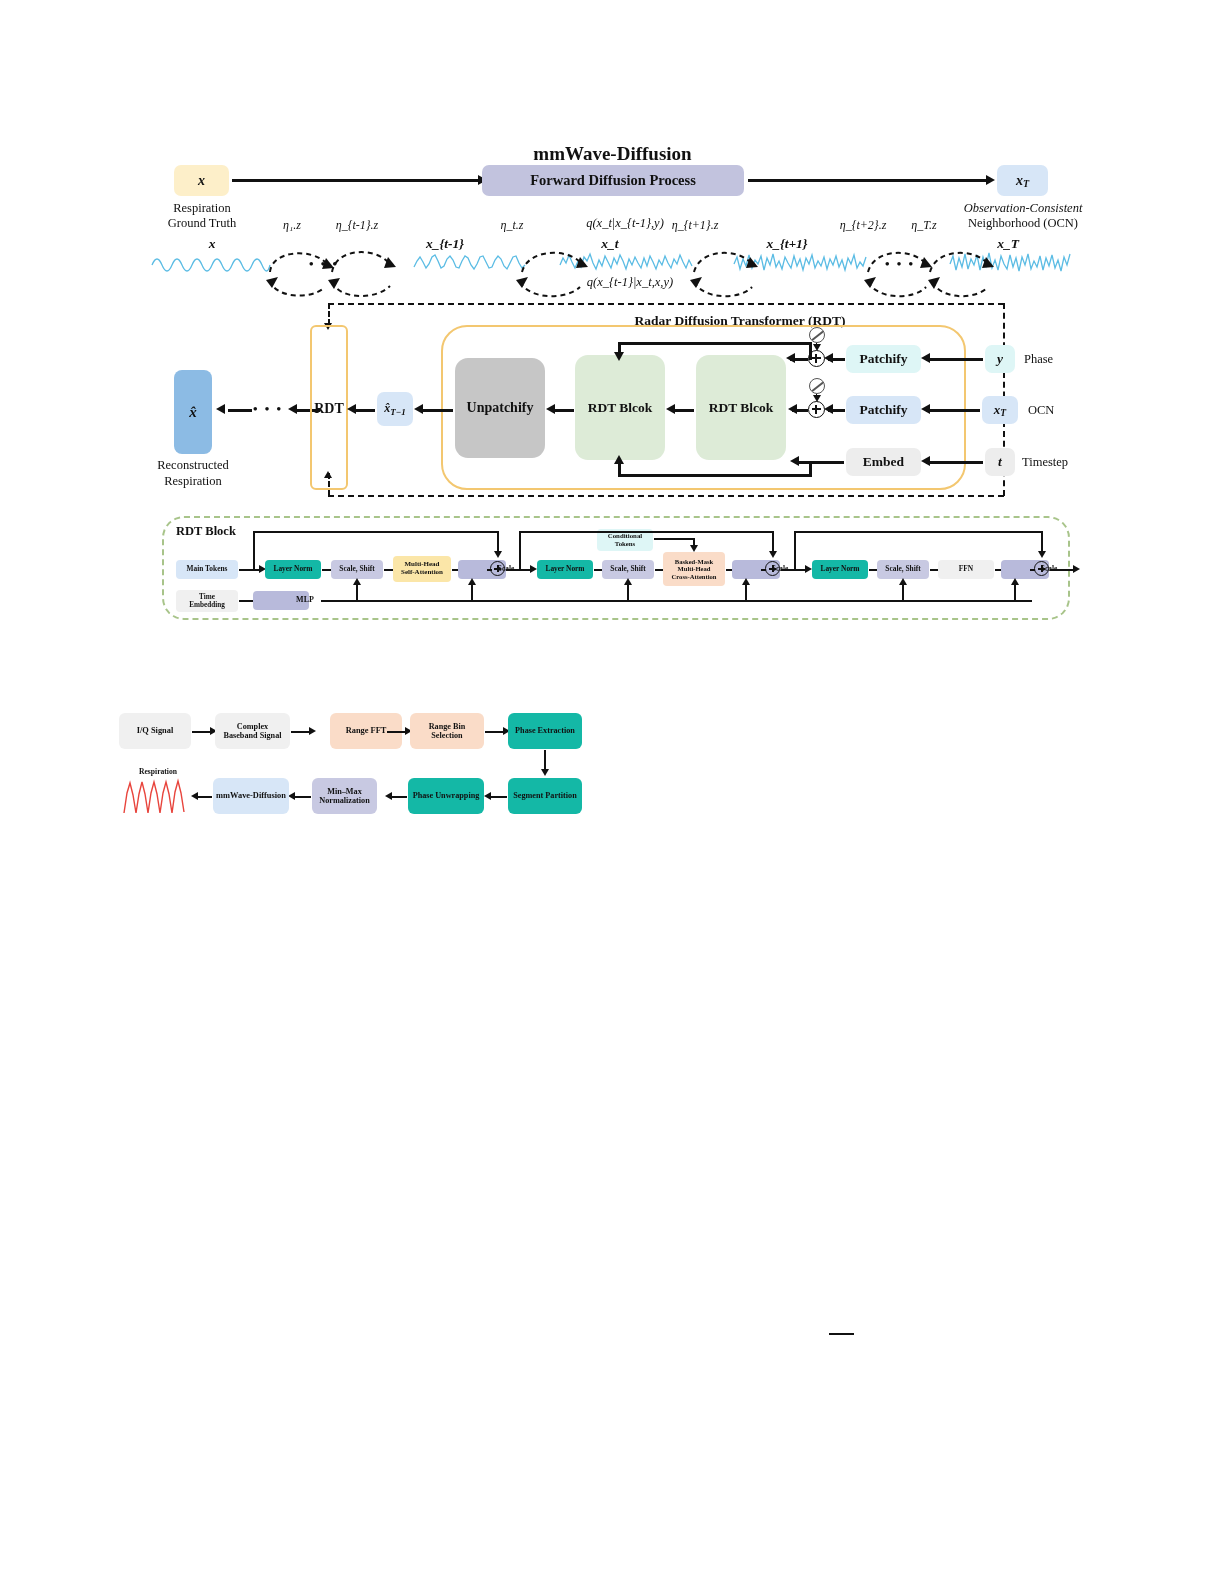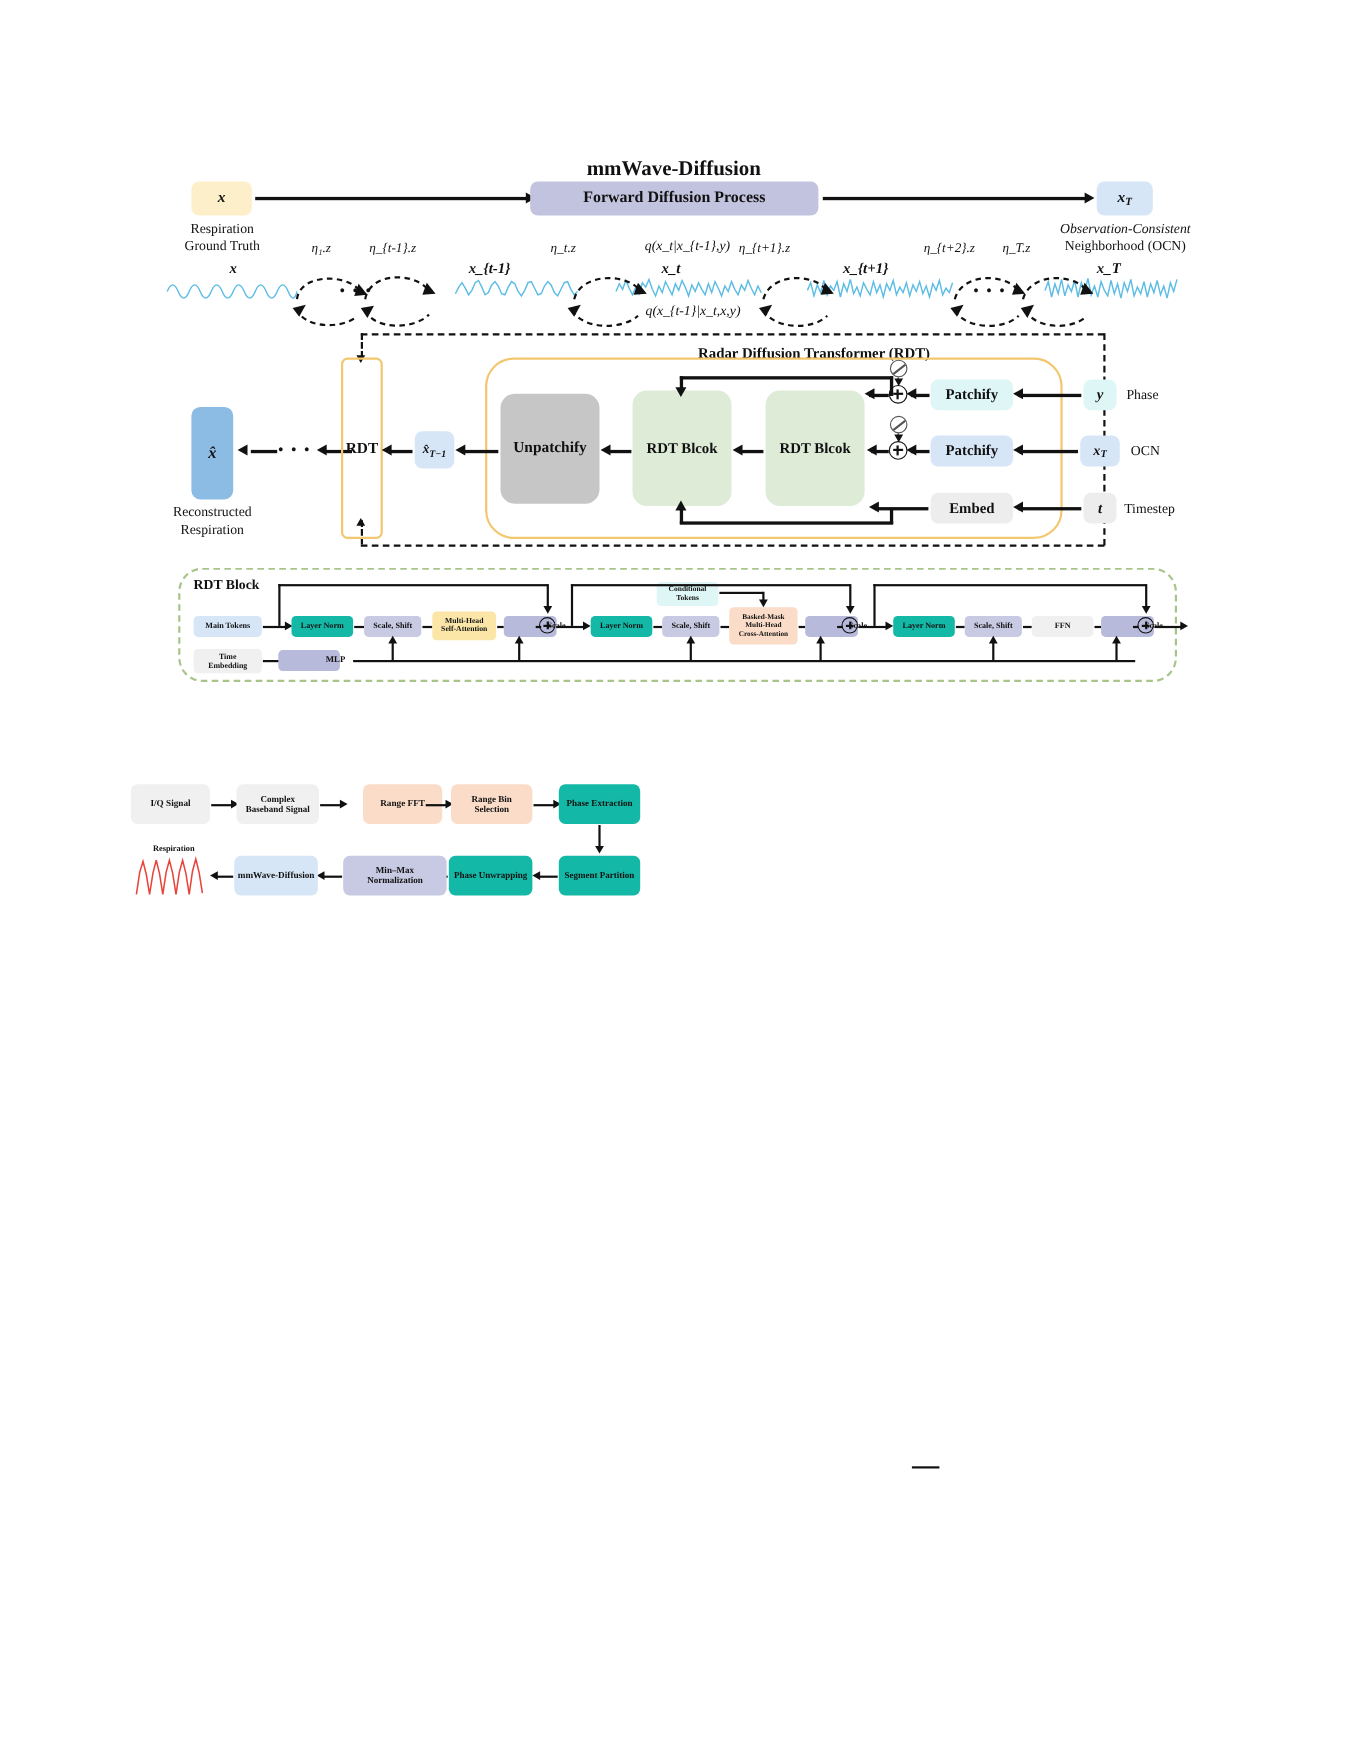--- a/index.html
+++ b/index.html
@@ -395,21 +395,21 @@
     <div class="arrD sm" style="left:540.5px;top:769px;"></div>
 
     <div class="box f-lgray2" style="left:508px;top:778px;width:74px;height:36px;font-size:8.2px;border-radius:6px;">Segment Partition</div>
     <div class="hline thin" style="left:488px;top:796px;width:19px;"></div>
     <div class="arrL sm" style="left:484px;top:792px;"></div>
 
     <div class="box f-lgray2" style="left:408px;top:778px;width:76px;height:36px;font-size:8.2px;border-radius:6px;">Phase Unwrapping</div>
     <div class="hline thin" style="left:389px;top:796px;width:18px;"></div>
     <div class="arrL sm" style="left:385px;top:792px;"></div>
 
-    <div class="box f-purple2" style="left:312px;top:778px;width:94px;height:36px;font-size:8.2px;border-radius:6px;flex-direction:column;">
+    <div class="box f-purple2" style="left:312px;top:778px;width:65px;height:36px;font-size:8.2px;border-radius:6px;flex-direction:column;">
       <span>Min–Max</span>
       <span>Normalization</span>
     </div>
     <div class="hline thin" style="left:292px;top:796px;width:19px;"></div>
     <div class="arrL sm" style="left:288px;top:792px;"></div>
 
     <div class="box f-blue" style="left:213px;top:778px;width:76px;height:36px;font-size:8.4px;border-radius:6px;">mmWave-Diffusion</div>
     <div class="hline thin" style="left:195px;top:796px;width:17px;"></div>
     <div class="arrL sm" style="left:191px;top:792px;"></div>
 

